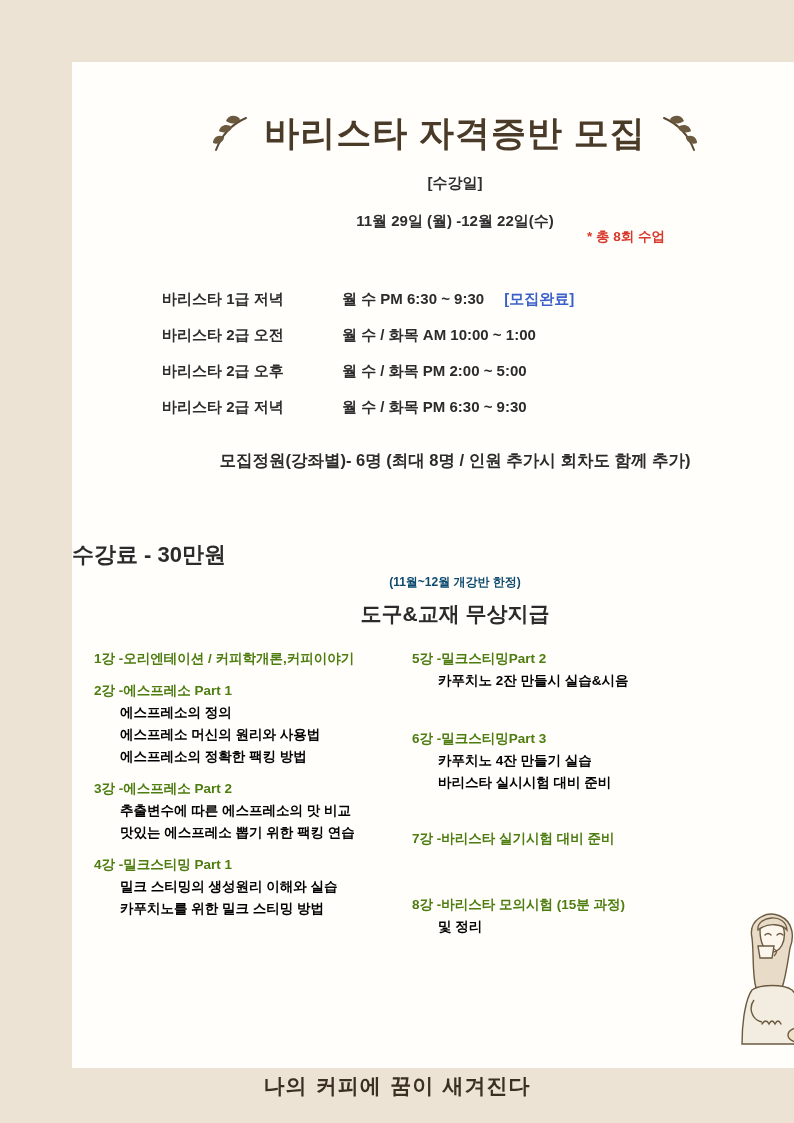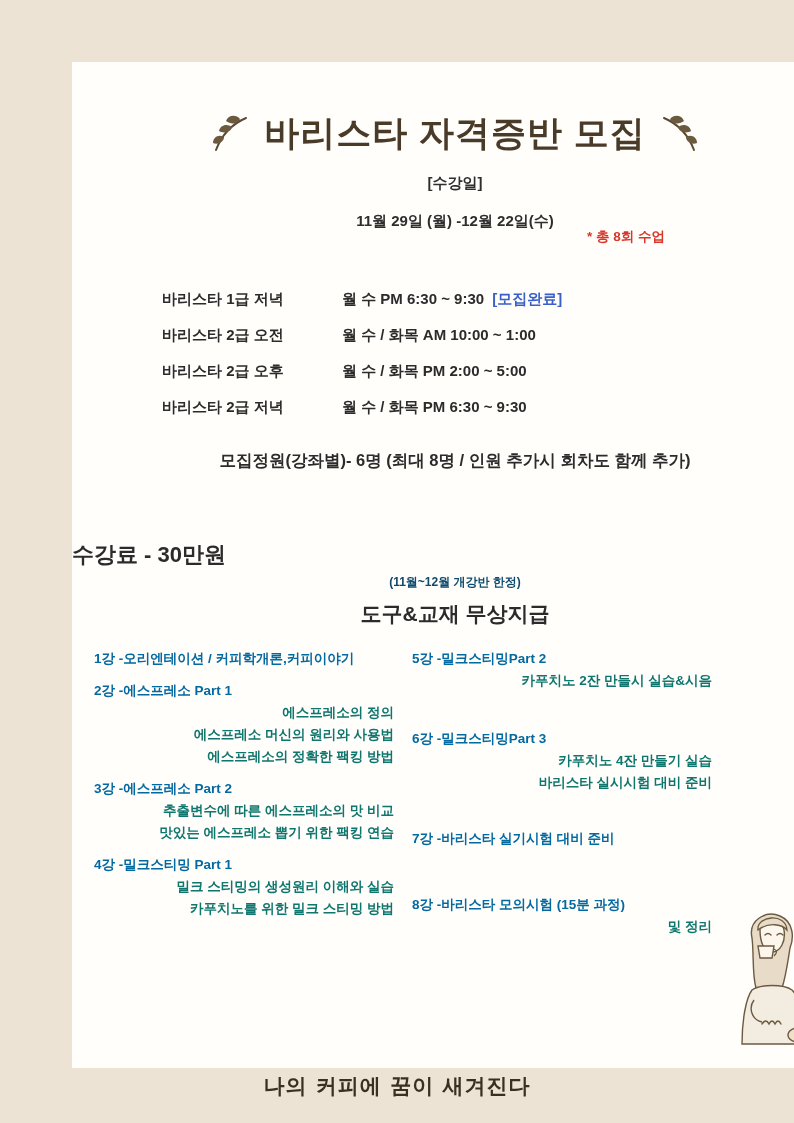--- a/index.html
+++ b/index.html
@@ -102,21 +102,21 @@
   .schedule .time {
     font-size: 15px;
     font-weight: bold;
     color: #2b2b2b;
     white-space: nowrap;
   }
   .schedule .closed {
     color: #3a5fc8;
     font-size: 15px;
     font-weight: bold;
-    margin-left: 8px;
+    margin-left: 20px;
   }
 
   
   .capacity {
     position: absolute;
     top: 388px;
     width: 100%;
     text-align: center;
     font-size: 16.5px;
     font-weight: bold;
@@ -172,30 +172,29 @@
     top: 0;
     width: 300px;
   }
   .col-left { left: 22px; }
   .col-right { left: 340px; }
 
   .lesson { margin-bottom: 10px; }
   .lesson .head {
     font-size: 13.5px;
     font-weight: bold;
-    color: #0369a1;
+    color: #4d7c0f;
     line-height: 22px;
   }
   .lesson .detail {
     font-size: 13.5px;
     font-weight: bold;
-    color: #0f766e;
+    color: #000000;
     line-height: 22px;
     padding-left: 26px;
-    text-align: right;
   }
 
   
   .illus {
     position: absolute;
     right: 10px;
     bottom: 4px;
     width: 120px;
     height: 160px;
   }

